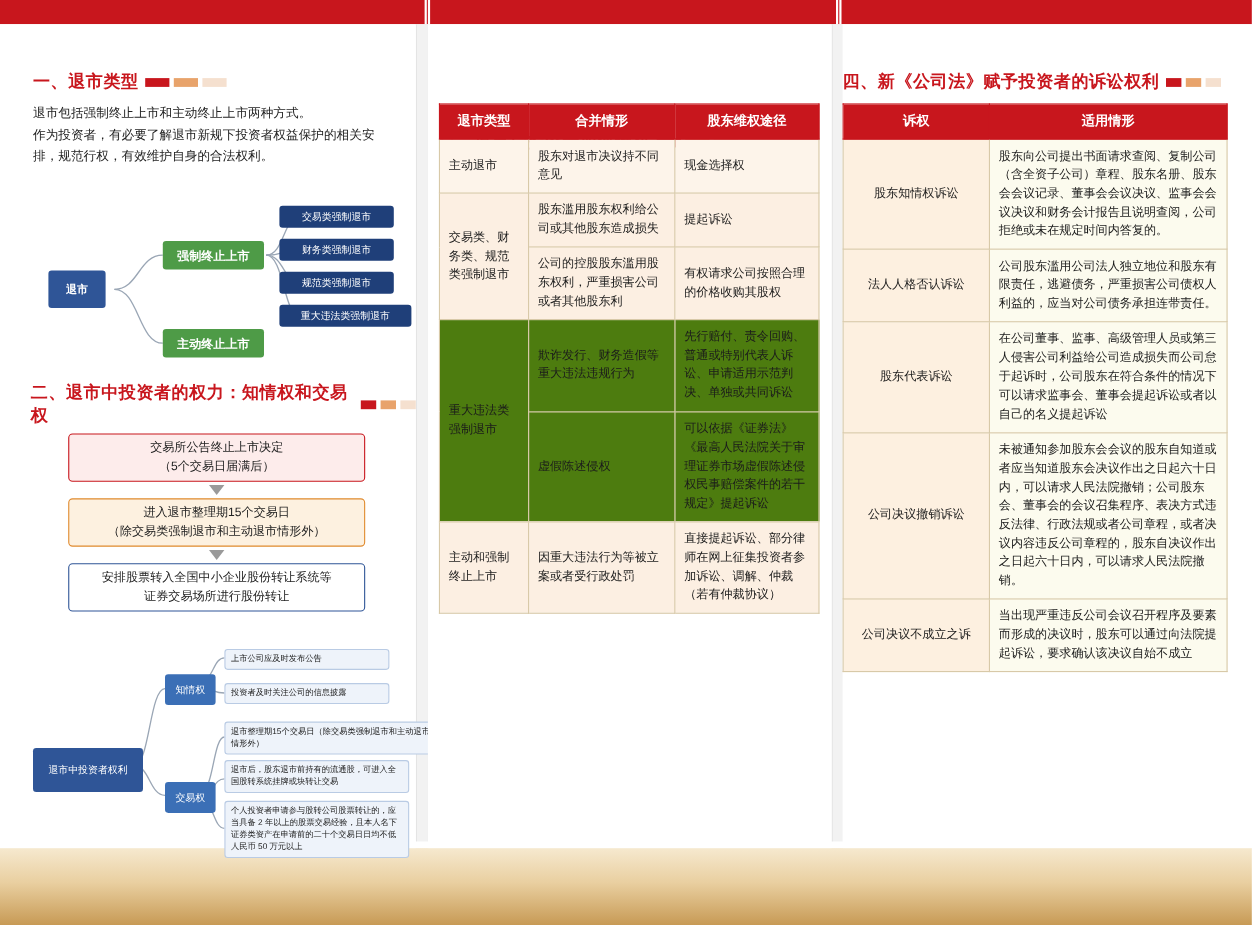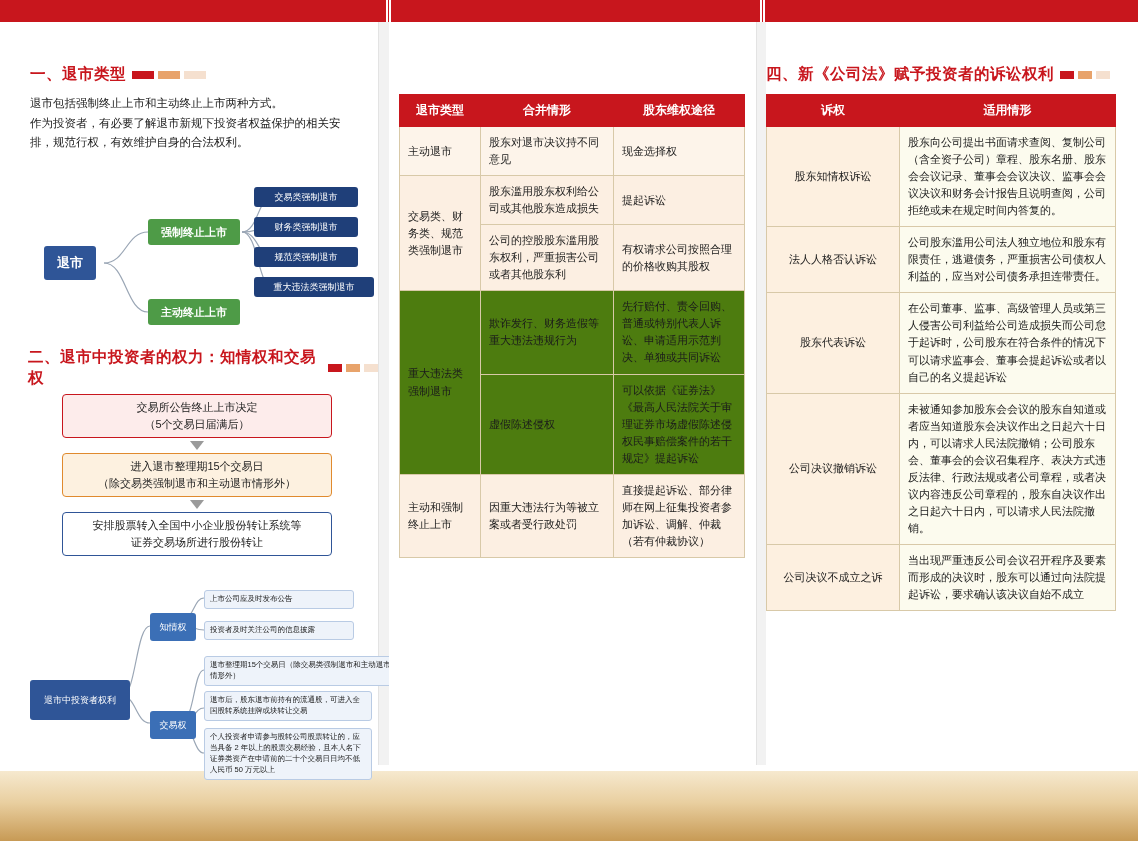--- a/index.html
+++ b/index.html
@@ -30,21 +30,21 @@
   .dash{height:8px;width:22px;}
   .d1{background:#c8161d;}
   .d2{background:#e8a36b;}
   .d3{background:#f5e0cf;}
 
   .body-text{font-size:11.5px;color:#222;line-height:1.7;}
 
   
   .mm{position:relative;}
   .node{position:absolute;border-radius:3px;font-size:9.5px;display:flex;align-items:center;justify-content:center;text-align:center;color:#fff;padding:3px 7px;box-sizing:border-box;}
-  .n-root{background:#2f5597;width:52px;height:34px;font-size:13px;font-weight:bold;}
+  .n-root{background:#2f5597;width:52px;height:34px;font-size:10px;font-weight:bold;}
   .n-green{background:#4e9b47;width:92px;height:26px;font-size:11px;font-weight:bold;}
   .n-blue{background:#1f3f79;color:#fff;width:104px;height:20px;font-size:9px;}
   .n-blue.wide{width:120px;}
   svg.links{position:absolute;left:0;top:0;overflow:visible;}
 
   
   .flowbox{border-radius:4px;font-size:11px;text-align:center;line-height:1.55;padding:4px 8px;box-sizing:border-box;color:#222;}
   .fb-red{border:1.5px solid #c8161d;background:#fdeceb;}
   .fb-orange{border:1.5px solid #e08a2e;background:#fdf1e0;}
   .fb-blue{border:1.5px solid #2f5597;background:#ffffff;}

